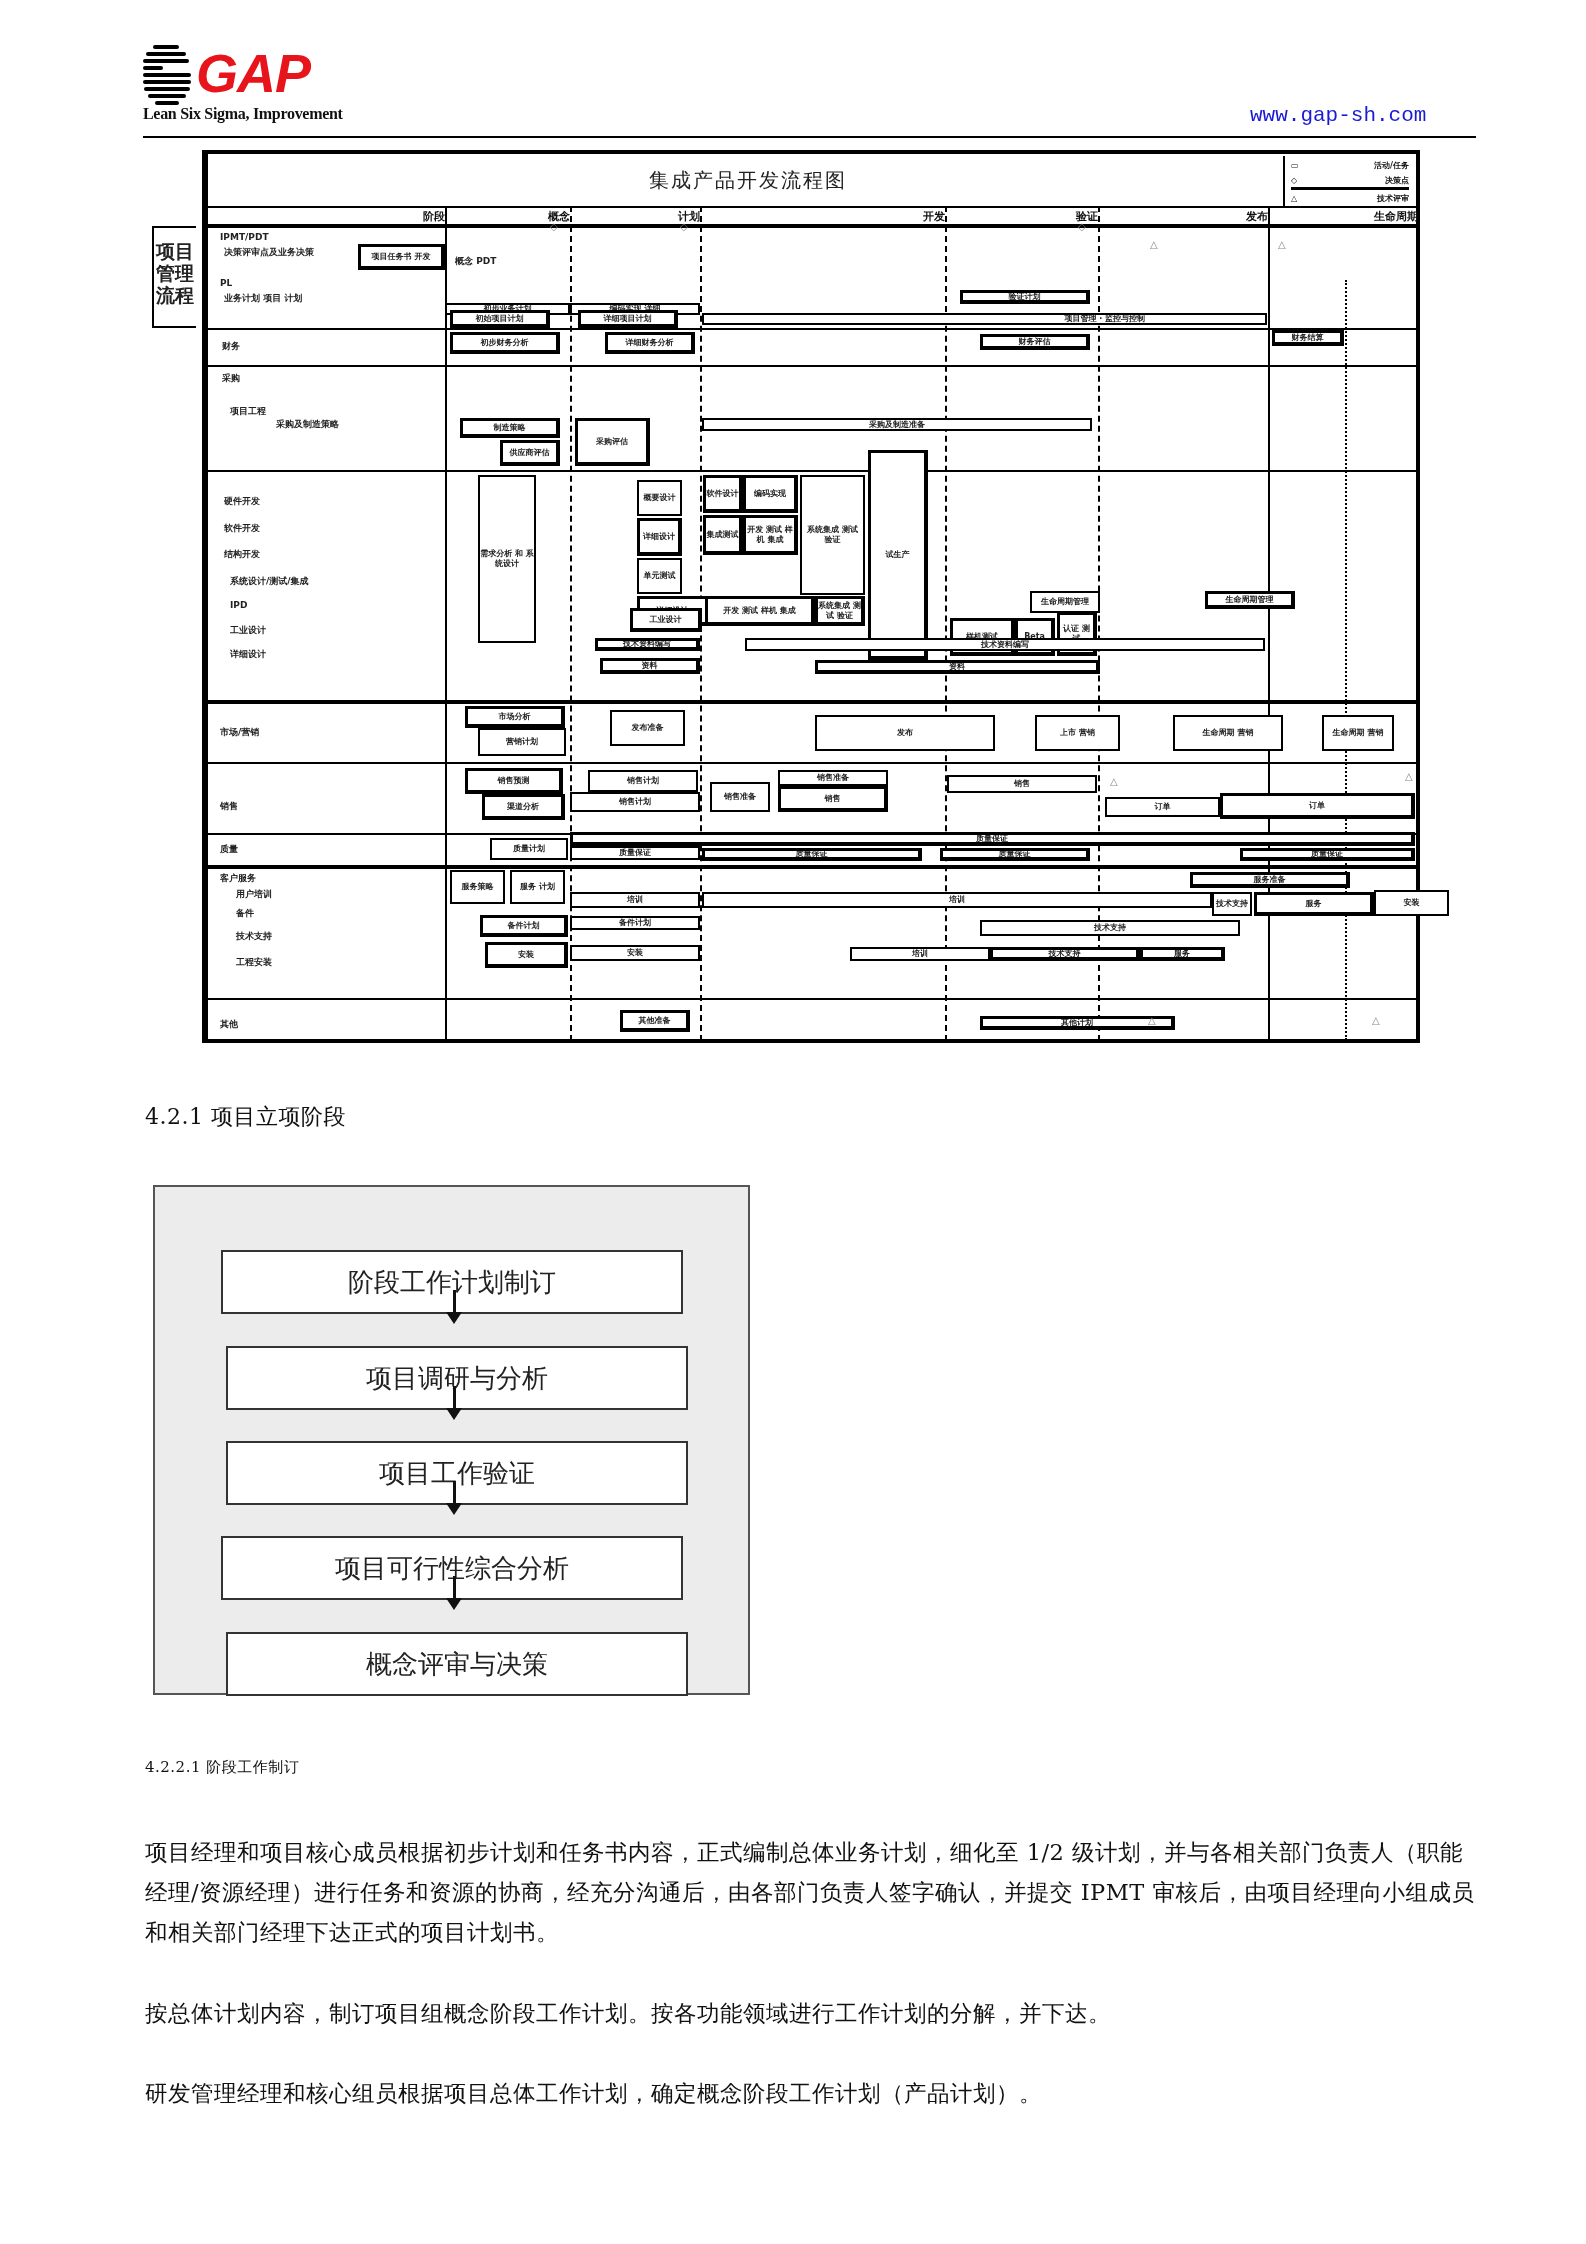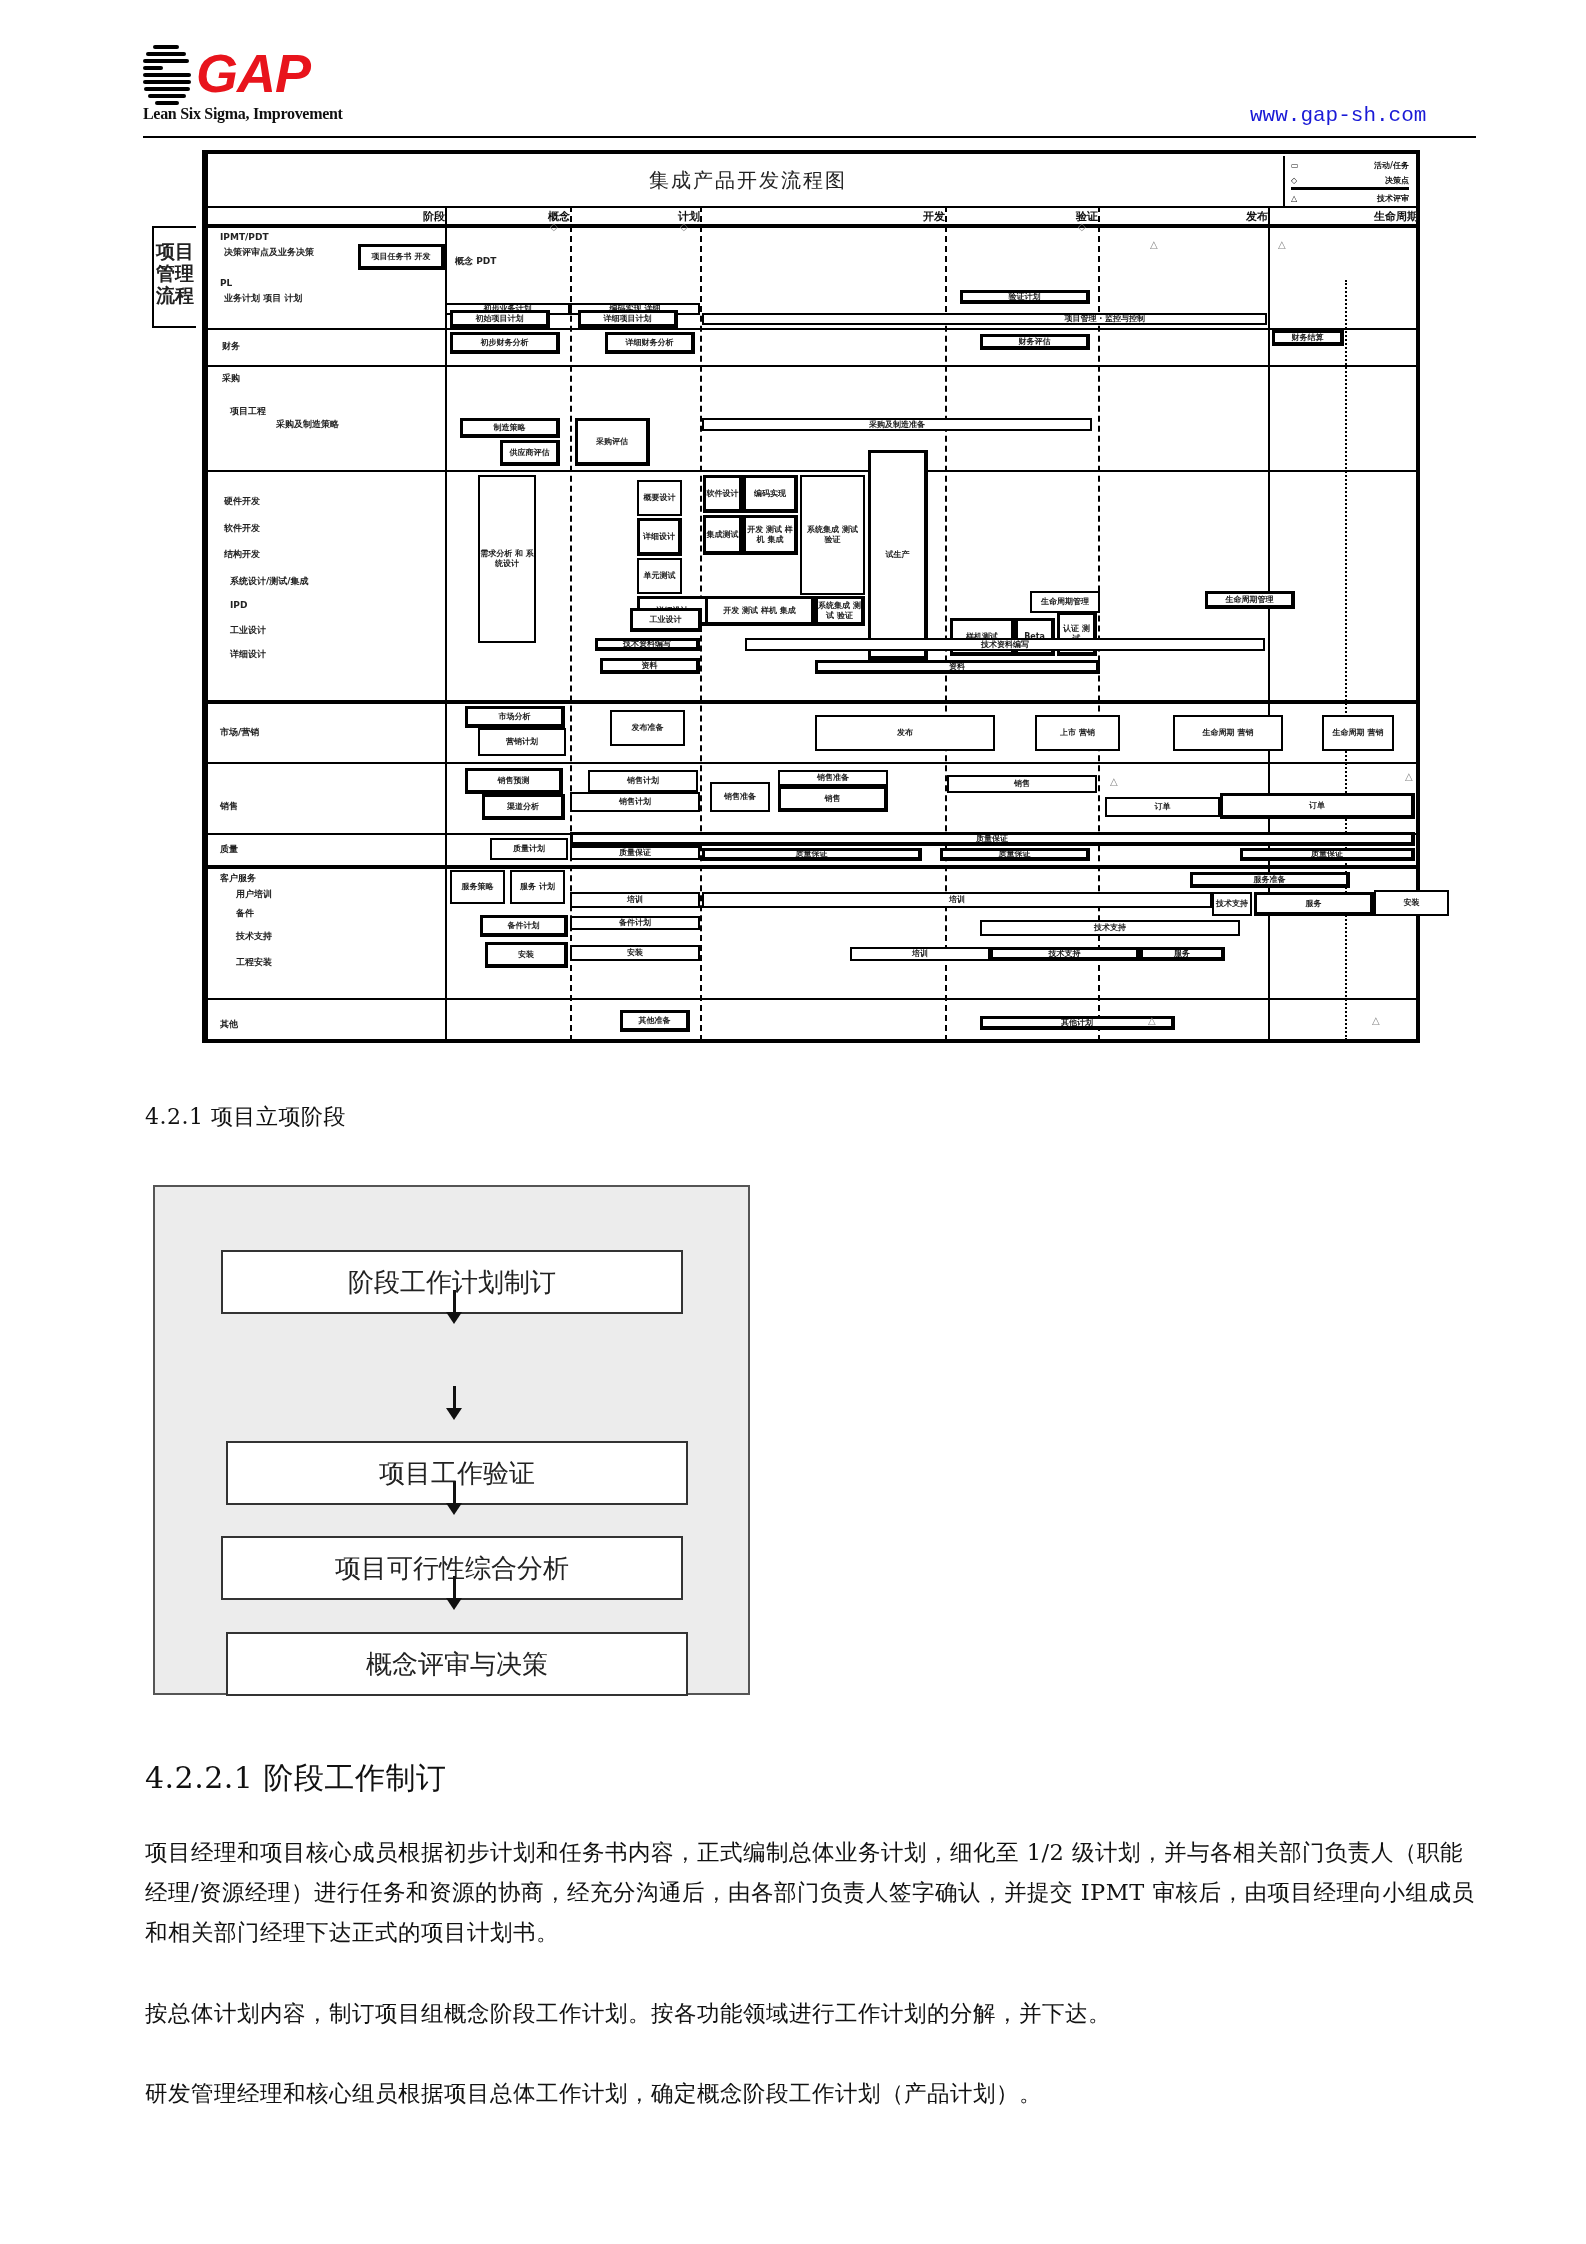--- a/index.html
+++ b/index.html
@@ -47,21 +47,21 @@
   
   .h-421 { left: 145px; top: 1102px; font-size: 22px; letter-spacing: 0.5px; }
   .flow-frame { left: 153px; top: 1185px; width: 597px; height: 510px; background: #ececec;
                 border: 2px solid #555; box-sizing: border-box; }
   .flow-step { position: absolute; background: #fff; border: 2px solid #333; box-sizing: border-box;
                font-family: "DejaVu Sans", sans-serif; font-size: 26px; color: #222;
                display: flex; align-items: center; justify-content: center; margin-top: 24px; }
   .flow-arrow { position: absolute; width: 3px; background: #111; }
   .flow-arrow::after { content: ""; position: absolute; left: -7px; bottom: -8px; border-left: 8px solid transparent;
                        border-right: 8px solid transparent; border-top: 12px solid #111; }
-  .h-4221 { left: 145px; top: 1758px; font-size: 30px; letter-spacing: 0.5px; }
+  .h-4221 { left: 145px; top: 1758px; font-size: 15px; letter-spacing: 0.5px; }
   .para { left: 145px; width: 1330px; font-size: 22.5px; line-height: 40px; letter-spacing: 0.5px; }
 </style>
 </head>
 <body>
 
 <div class="abs logo-mark">
   <span style="top:0;left:10px;width:26px"></span>
   <span style="top:7px;left:3px;width:40px"></span>
   <span style="top:14px;left:0;width:46px"></span>
   <span style="top:21px;left:0;width:20px"></span>
@@ -247,20 +247,21 @@
   <div class="box heavy" style="left:830px;top:866px;width:195px;height:14px">其他计划</div>
   <div class="mark" style="left:998px;top:866px">△</div>
   <div class="mark" style="left:1222px;top:866px">△</div>
 </div>
 
 <div class="abs h-421">4.2.1 项目立项阶段</div>
 
 <div class="abs flow-frame">
   <div class="flow-step" style="left:66px;top:39px;width:462px;height:64px">阶段工作计划制订</div>
   <div class="flow-arrow" style="left:298px;top:103px;height:26px"></div>
+  <div class="flow-step" style="left:71px;top:135px;width:462px;height:64px">项目调研与分析</div>
   <div class="flow-arrow" style="left:298px;top:199px;height:26px"></div>
   <div class="flow-step" style="left:71px;top:230px;width:462px;height:64px">项目工作验证</div>
   <div class="flow-arrow" style="left:298px;top:294px;height:26px"></div>
   <div class="flow-step" style="left:66px;top:325px;width:462px;height:64px">项目可行性综合分析</div>
   <div class="flow-arrow" style="left:298px;top:389px;height:26px"></div>
   <div class="flow-step" style="left:71px;top:421px;width:462px;height:64px">概念评审与决策</div>
 </div>
 
 <div class="abs h-4221">4.2.2.1 阶段工作制订</div>
 <div class="abs para" style="top:1832px">项目经理和项目核心成员根据初步计划和任务书内容，正式编制总体业务计划，细化至 1/2 级计划，并与各相关部门负责人（职能经理/资源经理）进行任务和资源的协商，经充分沟通后，由各部门负责人签字确认，并提交 IPMT 审核后，由项目经理向小组成员和相关部门经理下达正式的项目计划书。</div>

